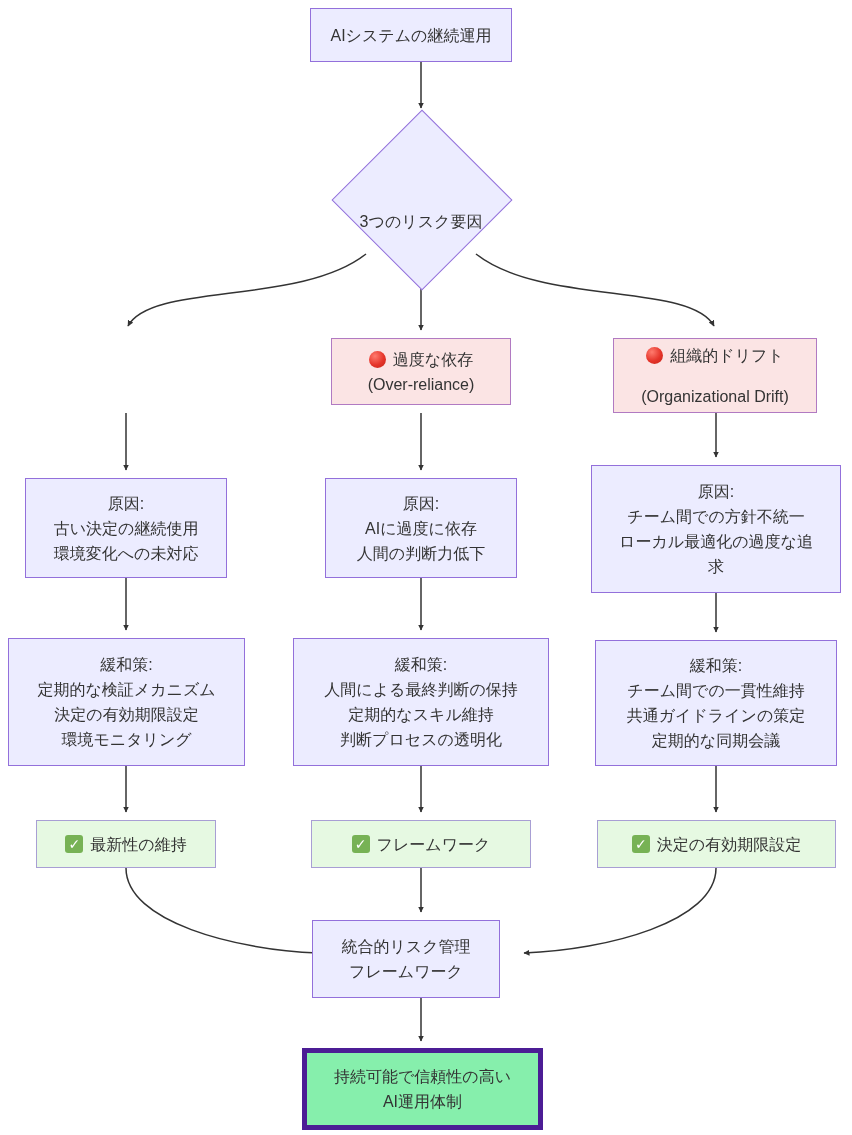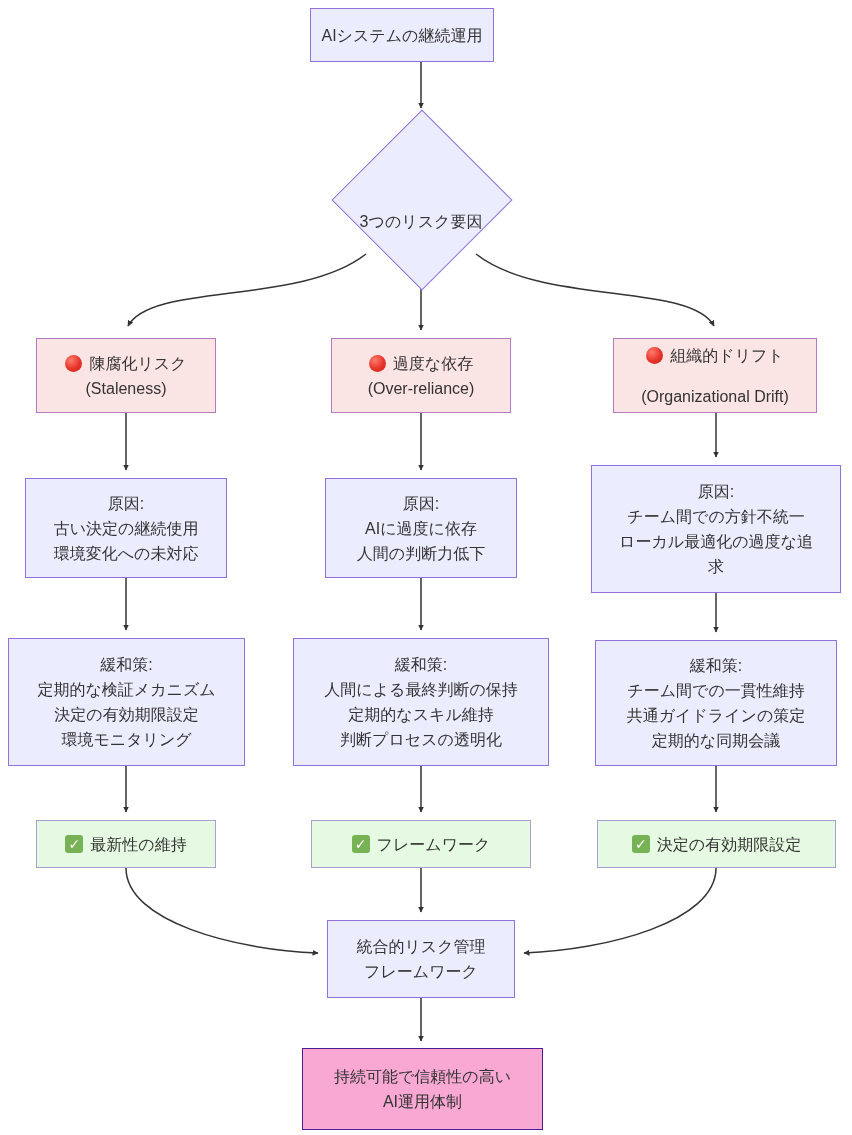--- a/index.html
+++ b/index.html
@@ -5,21 +5,21 @@
   html,body{margin:0;padding:0;background:#ffffff;}
   body{font-family:"Liberation Sans","DejaVu Sans",sans-serif;color:#333333;}
   .canvas{position:relative;width:852px;height:1135px;background:#ffffff;overflow:hidden;}
   .edges{position:absolute;left:0;top:0;width:852px;height:1135px;z-index:0;}
   .node{position:absolute;box-sizing:border-box;display:flex;flex-direction:column;
         align-items:center;justify-content:center;text-align:center;
         font-size:16px;line-height:25px;white-space:pre-line;z-index:1;}
   .purple{background:#ececff;border:1px solid #9370db;}
   .pink{background:#fbe4e4;border:1px solid #b17ac2;}
   .green{background:#e6f9e2;border:1px solid #a89fd4;}
-  .blue{background:#f9a8d4;border:1px solid #4c1d95;}
+  .blue{background:#86efac;border:5px solid #4c1d95;}
   .titleline{display:flex;align-items:center;justify-content:center;gap:7px;white-space:nowrap;}
   .red-dot{width:17px;height:17px;border-radius:50%;flex:0 0 auto;
         background:radial-gradient(circle at 35% 30%, #ff7b6e 0%, #e5342a 55%, #c32318 100%);}
   .check{width:18px;height:18px;border-radius:3px;flex:0 0 auto;background:#77b255;
         color:#ffffff;font-size:14px;font-weight:bold;line-height:18px;text-align:center;}
   .diamond{position:absolute;left:358px;top:136px;width:126px;height:126px;
         background:#ececff;border:1px solid #9370db;transform:rotate(45deg);z-index:1;}
   .diamond-label{position:absolute;left:336px;top:186px;width:170px;height:26px;
         display:flex;align-items:center;justify-content:center;font-size:16px;z-index:2;margin-top:23px;}
 </style>
@@ -48,34 +48,27 @@
       <path d="M126,766 L126,812" marker-end="url(#arrow)"></path>
       <path d="M421,766 L421,812" marker-end="url(#arrow)"></path>
       <path d="M716,766 L716,812" marker-end="url(#arrow)"></path>
       <path d="M126,868 C126,922 236,950 318,953" marker-end="url(#arrow)"></path>
       <path d="M421,868 L421,912" marker-end="url(#arrow)"></path>
       <path d="M716,868 C716,922 606,950 524,953" marker-end="url(#arrow)"></path>
       <path d="M421,998 L421,1041" marker-end="url(#arrow)"></path>
     </g>
   </svg>
 
-  <div class="node purple" style="left:310px;top:8px;width:184px;height:54px;">AIシステムの継続運用</div>
+  <div class="node purple" style="left:310px;top:8px;width:202px;height:54px;">AIシステムの継続運用</div>
 
   <div class="diamond"></div>
   <div class="diamond-label">3つのリスク要因</div>
 
-  <div class="node pink" style="left:36px;top:338px;width:180px;height:75px;">
-    <div class="titleline">
-      <span class="red-dot"></span>
-      <span>陳腐化リスク</span>
-    </div>
-    <div>(Staleness)</div>
-  </div>
 
-  <div class="node pink" style="left:331px;top:338px;width:180px;height:75px;">
+  <div class="node pink" style="left:331px;top:338px;width:180px;height:67px;">
     <div class="titleline">
       <span class="red-dot"></span>
       <span>過度な依存</span>
     </div>
     <div>(Over-reliance)</div>
   </div>
 
   <div class="node pink" style="left:613px;top:338px;width:204px;height:75px;gap:16px;">
     <div class="titleline">
       <span class="red-dot"></span>
@@ -125,19 +118,19 @@
     </div>
   </div>
 
   <div class="node green" style="left:597px;top:820px;width:239px;height:48px;">
     <div class="titleline">
       <span class="check">✓</span>
       <span>決定の有効期限設定</span>
     </div>
   </div>
 
-  <div class="node purple" style="left:327px;top:920px;width:188px;height:78px;">統合的リスク管理
+  <div class="node purple" style="left:312px;top:920px;width:188px;height:78px;">統合的リスク管理
 フレームワーク</div>
 
   <div class="node blue" style="left:302px;top:1048px;width:241px;height:82px;">持続可能で信頼性の高い
 AI運用体制</div>
 
 </div>
 
 </body></html>

